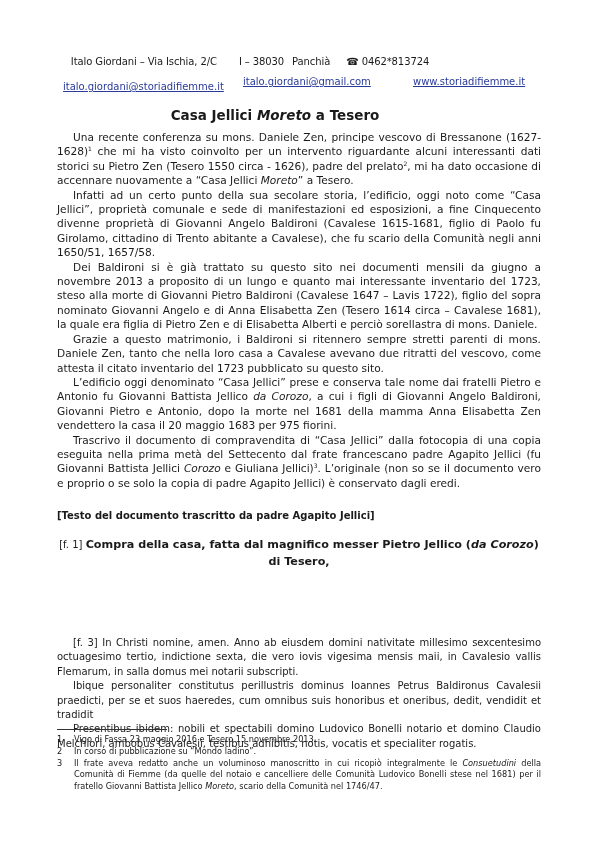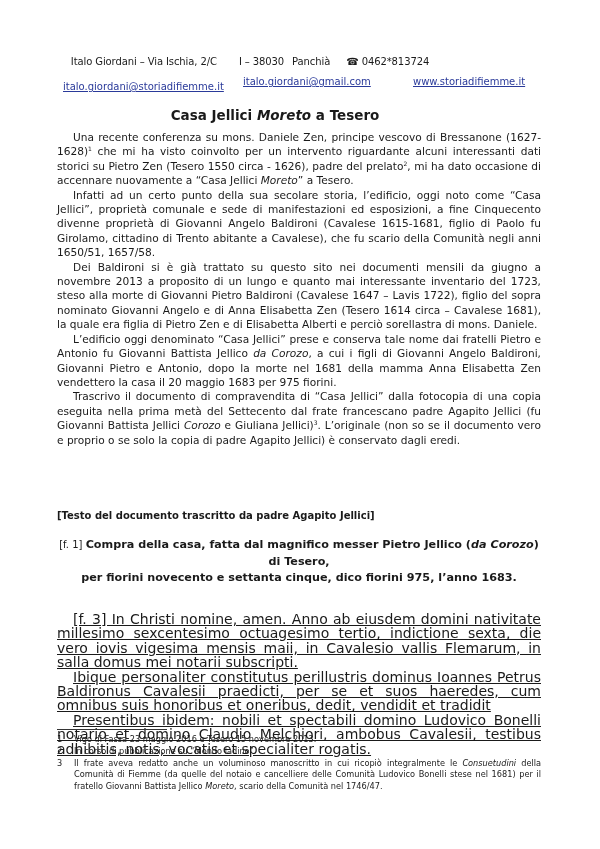--- a/index.html
+++ b/index.html
@@ -34,22 +34,22 @@
   .section-head {
     position: absolute; top: 510px; left: 57px; font-size: 10px; font-weight: bold;
   }
   .doc-title {
     position: absolute; top: 537px; left: 57px; width: 484px; text-align: center;
     font-size: 11.2px; line-height: 16.5px; font-weight: bold;
   }
   .doc-title .note { font-weight: normal; font-size: 10px; }
   .doc-title i { font-weight: bold; }
   .latin {
-    position: absolute; top: 612px; left: 57px; width: 484px;
-    font-size: 14px; line-height: 14.4px; text-align: justify; text-decoration: underline;
+    position: absolute; top: 636px; left: 57px; width: 484px;
+    font-size: 10px; line-height: 14.4px; text-align: justify;
   }
   .latin p { margin: 0; text-indent: 16px; }
   .fn-rule { position: absolute; top: 729px; left: 57px; width: 110px; height: 0; border-top: 1px solid #333; }
   .footnotes {
     position: absolute; top: 734px; left: 57px; width: 484px;
     font-size: 8.2px; line-height: 11.8px;
   }
   .fn { display: flex; }
   .fn .num { width: 17px; flex: none; }
   .fn .txt { flex: 1; text-align: justify; }
@@ -68,29 +68,29 @@
 </div>
 
 <div class="title">
   <span>Casa Jellici </span><i>Moreto</i><span> a Tesero</span>
 </div>
 
 <div class="body">
   <p><span>Una recente conferenza su mons. Daniele Zen, principe vescovo di Bressanone (1627-1628)</span><sup>1</sup><span> che mi ha visto coinvolto per un intervento riguardante alcuni interessanti dati storici su Pietro Zen (Tesero 1550 circa - 1626), padre del prelato</span><sup>2</sup><span>, mi ha dato occasione di accennare nuovamente a “Casa Jellici </span><i>Moreto</i><span>” a Tesero.</span></p>
   <p>Infatti ad un certo punto della sua secolare storia, l’edificio, oggi noto come “Casa Jellici”, proprietà comunale e sede di manifestazioni ed esposizioni, a fine Cinquecento divenne proprietà di Giovanni Angelo Baldironi (Cavalese 1615-1681, figlio di Paolo fu Girolamo, cittadino di Trento abitante a Cavalese), che fu scario della Comunità negli anni 1650/51, 1657/58.</p>
   <p>Dei Baldironi si è già trattato su questo sito nei documenti mensili da giugno a novembre 2013 a proposito di un lungo e quanto mai interessante inventario del 1723, steso alla morte di Giovanni Pietro Baldironi (Cavalese 1647 – Lavis 1722), figlio del sopra nominato Giovanni Angelo e di Anna Elisabetta Zen (Tesero 1614 circa – Cavalese 1681), la quale era figlia di Pietro Zen e di Elisabetta Alberti e perciò sorellastra di mons. Daniele.</p>
+  <p>Grazie a questo matrimonio, i Baldironi si ritennero sempre stretti parenti di mons. Daniele Zen, tanto che nella loro casa a Cavalese avevano due ritratti del vescovo, come attesta il citato inventario del 1723 pubblicato su questo sito.</p>
   <p><span>L’edificio oggi denominato “Casa Jellici” prese e conserva tale nome dai fratelli Pietro e Antonio fu Giovanni Battista Jellico </span><i>da Corozo</i><span>, a cui i figli di Giovanni Angelo Baldironi, Giovanni Pietro e Antonio, dopo la morte nel 1681 della mamma Anna Elisabetta Zen vendettero la casa il 20 maggio 1683 per 975 fiorini.</span></p>
   <p><span>Trascrivo il documento di compravendita di “Casa Jellici” dalla fotocopia di una copia eseguita nella prima metà del Settecento dal frate francescano padre Agapito Jellici (fu Giovanni Battista Jellici </span><i>Corozo</i><span> e Giuliana Jellici)</span><sup>3</sup><span>. L’originale (non so se il documento vero e proprio o se solo la copia di padre Agapito Jellici) è conservato dagli eredi.</span></p>
 </div>
 
 <div class="section-head">[Testo del documento trascritto da padre Agapito Jellici]</div>
 
 <div class="doc-title">
   <div><span class="note">[f. 1] </span><span>Compra della casa, fatta dal magnifico messer Pietro Jellico (</span><i>da Corozo</i><span>) di Tesero,</span></div>
-  <div>per fiorini novecento e settanta cinque, dico fiorini 975, l’anno 1683.</div>
 </div>
 
 <div class="latin">
   <p>[f. 3] In Christi nomine, amen. Anno ab eiusdem domini nativitate millesimo sexcentesimo octuagesimo tertio, indictione sexta, die vero iovis vigesima mensis maii, in Cavalesio vallis Flemarum, in salla domus mei notarii subscripti.</p>
   <p>Ibique personaliter constitutus perillustris dominus Ioannes Petrus Baldironus Cavalesii praedicti, per se et suos haeredes, cum omnibus suis honoribus et oneribus, dedit, vendidit et tradidit</p>
   <p>Presentibus ibidem: nobili et spectabili domino Ludovico Bonelli notario et domino Claudio Melchiori, ambobus Cavalesii, testibus adhibitis, notis, vocatis et specialiter rogatis.</p>
 </div>
 
 <div class="fn-rule"></div>
 

